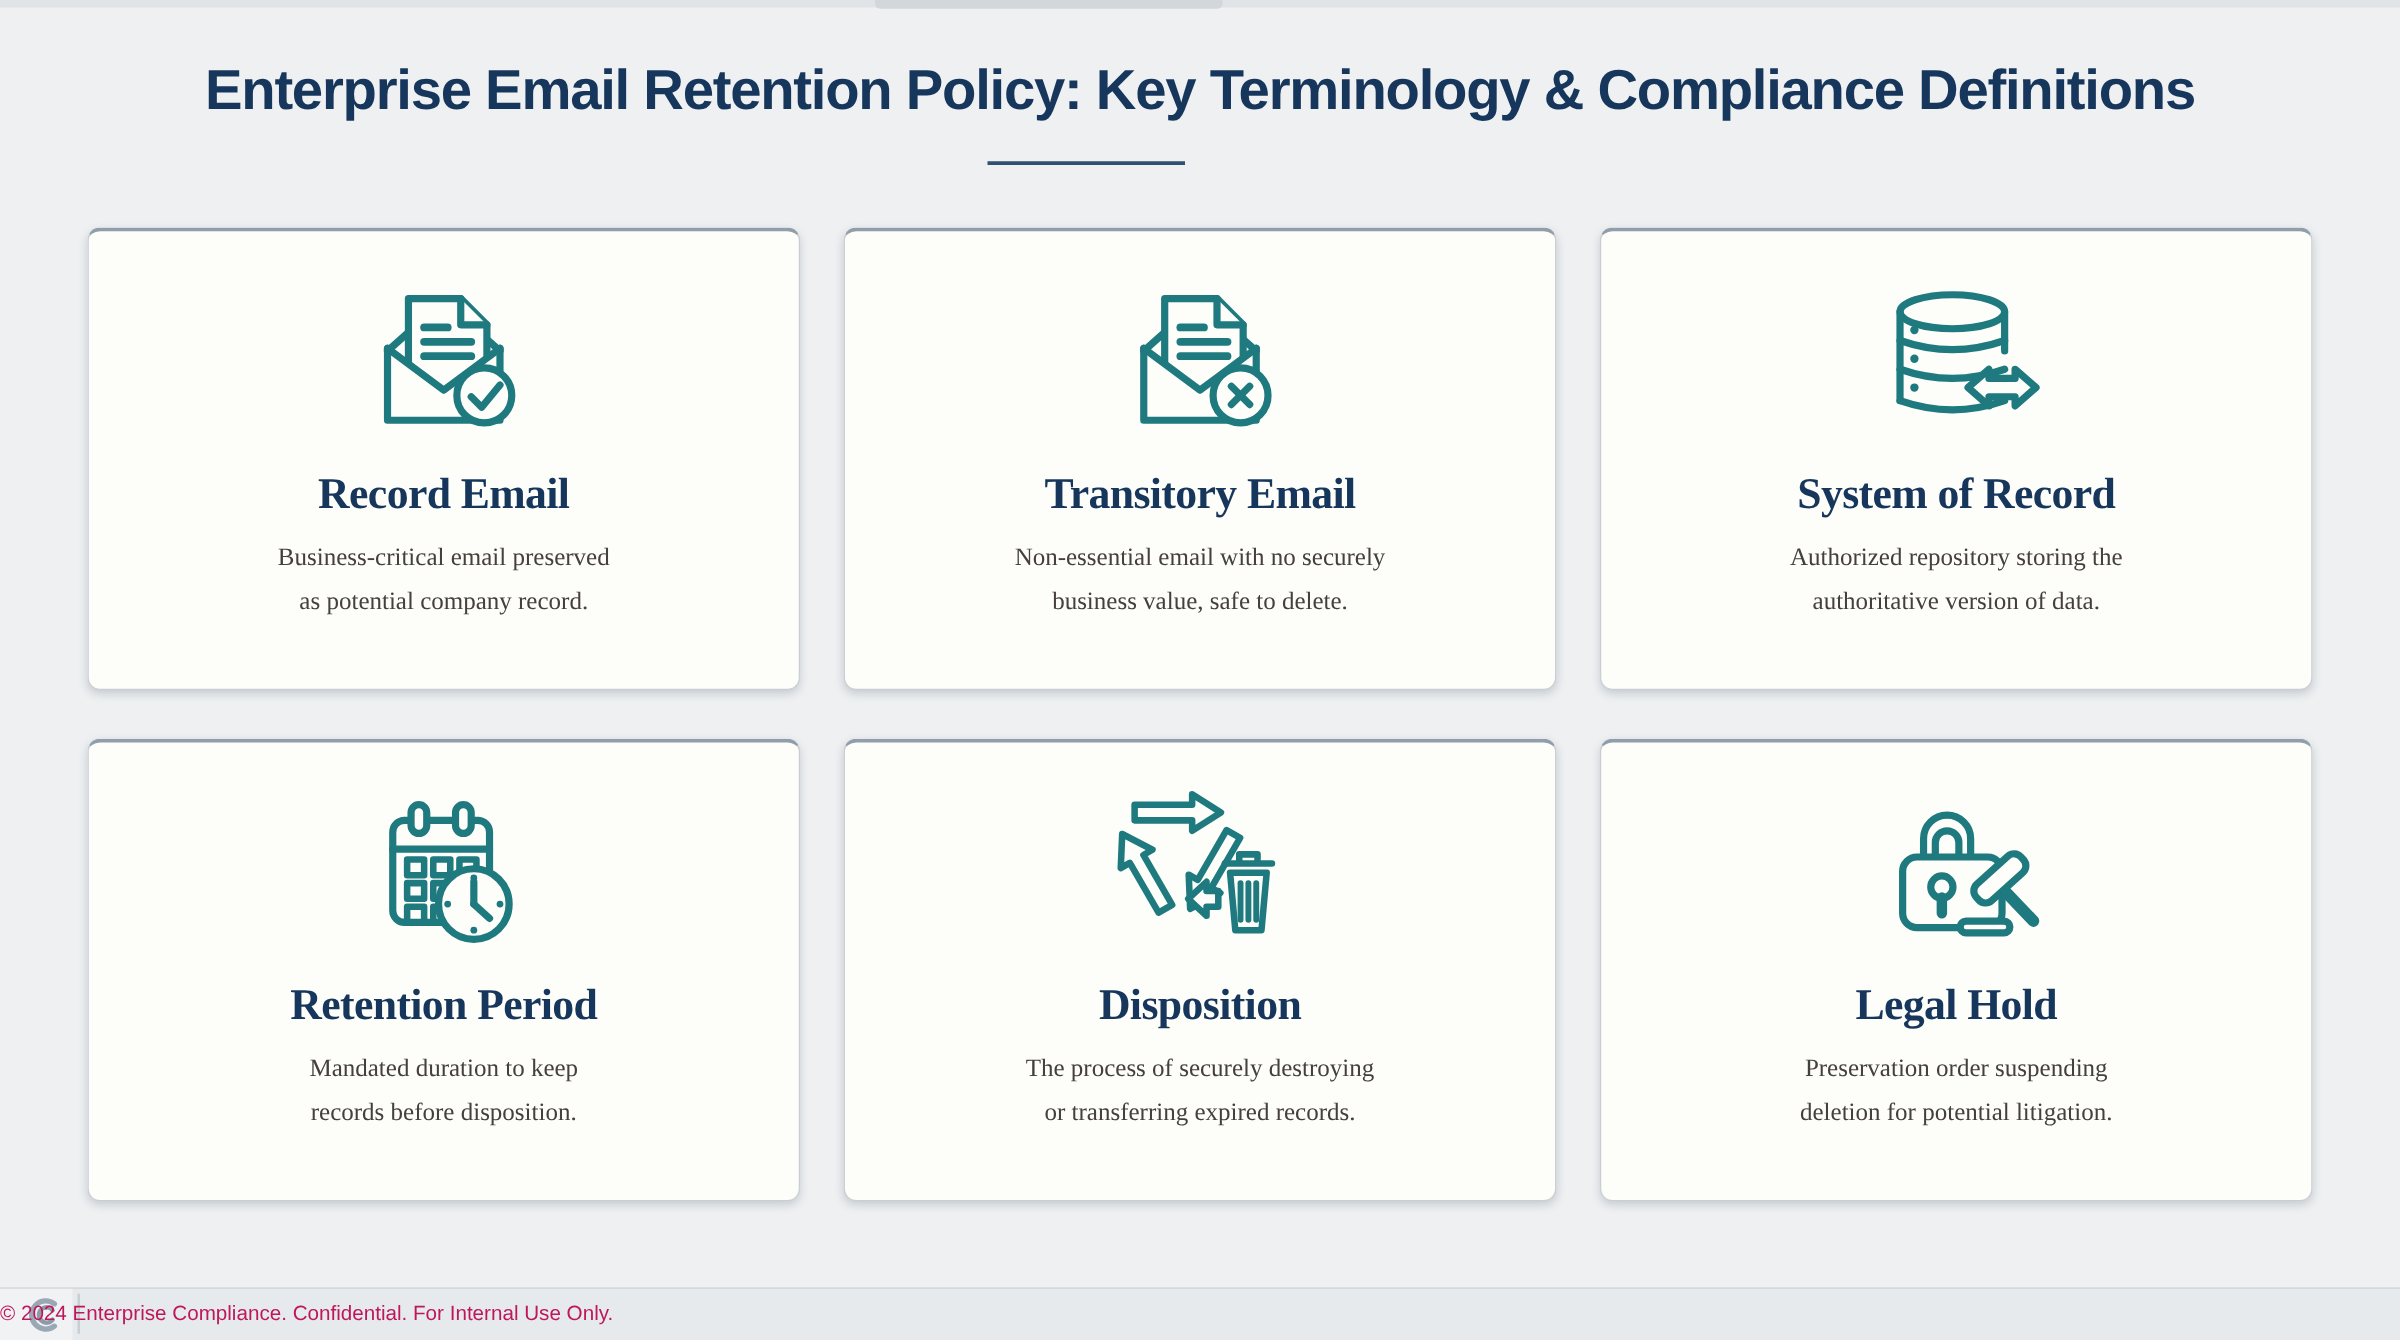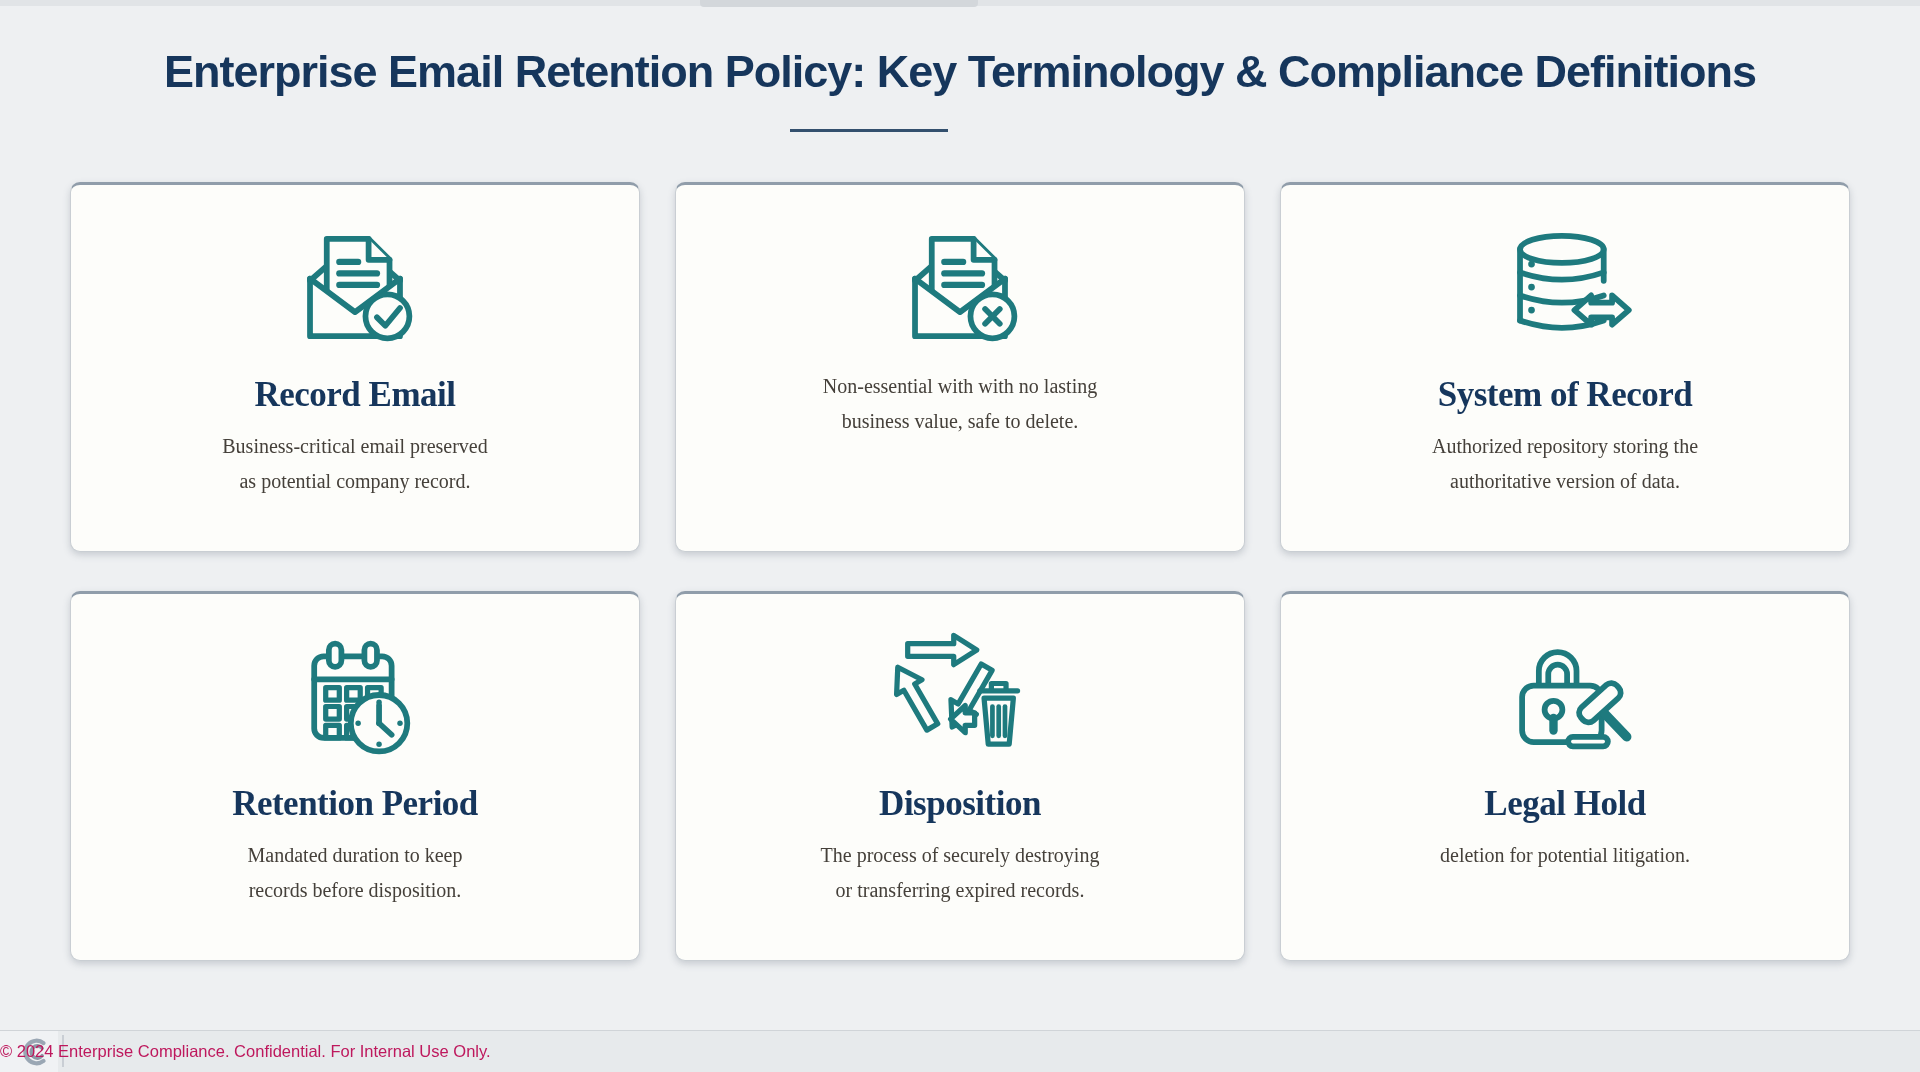--- a/index.html
+++ b/index.html
@@ -114,22 +114,23 @@
           <path d="M50 53 H86" stroke-width="6"></path>
           <path d="M50 64 H86" stroke-width="6"></path>
         <path d="M22 58 L65 90 L108 58 L108 113 L22 113 Z" fill="#fdfdfa" stroke="none"></path>
         <path d="M22 58 V113 H108 V58"></path>
           <path d="M22 58 L65 90 L108 58"></path>
         <circle cx="96" cy="94" r="21" fill="#fdfdfa"></circle>
         <path d="M89 87 L103 101"></path>
           <path d="M103 87 L89 101"></path>
       </svg>
     </div>
-    <p class="card-desc">
-      <span>Non-essential with with no lasting</span>
+    <h2 class="card-title">Transitory Email</h2>
+    <p class="card-desc">
+      <span>Non-essential email with no securely</span>
       <span>business value, safe to delete.</span>
     </p>
   </section>
 
   <section class="card">
     <div class="icon-wrap">
       <svg class="icon" width="136" height="136" viewBox="0 0 130 130" fill="none" stroke="#1e7a7e" stroke-width="5.5" stroke-linecap="round" stroke-linejoin="round">
         <ellipse cx="62" cy="30" rx="40" ry="13" fill="#fdfdfa"></ellipse>
         <path d="M22 30 V98"></path>
           <path d="M102 30 V60"></path>
@@ -215,20 +216,21 @@
         <rect x="24" y="56" width="76" height="54" rx="11" fill="#fdfdfa"></rect>
         <circle cx="54" cy="79" r="8.5"></circle>
         <path d="M54 87 V99" stroke-width="8"></path>
         <rect x="75" y="64" width="46" height="17" rx="7" fill="#fdfdfa" transform="rotate(-42 98 72)"></rect>
         <path d="M103 83 L124 105" stroke-width="9"></path>
         <rect x="68" y="105" width="38" height="9" rx="4.5" fill="#fdfdfa"></rect>
       </svg>
     </div>
     <h2 class="card-title">Legal Hold</h2>
     <p class="card-desc">
+      <span>Preservation order suspending</span>
       <span>deletion for potential litigation.</span>
     </p>
   </section>
 
 </div>
 
 <div class="footer-bar"></div>
 <div class="logo-tile"></div>
 <div class="footer-logo">
   <svg width="32" height="32" viewBox="0 0 34 34" fill="none" stroke-linecap="round">

